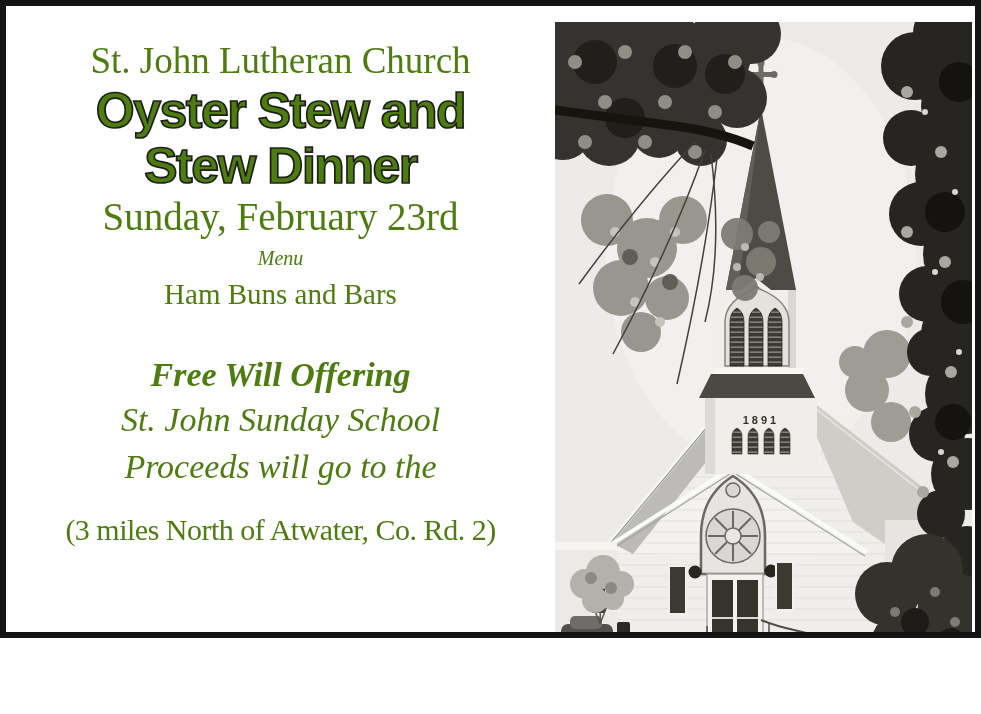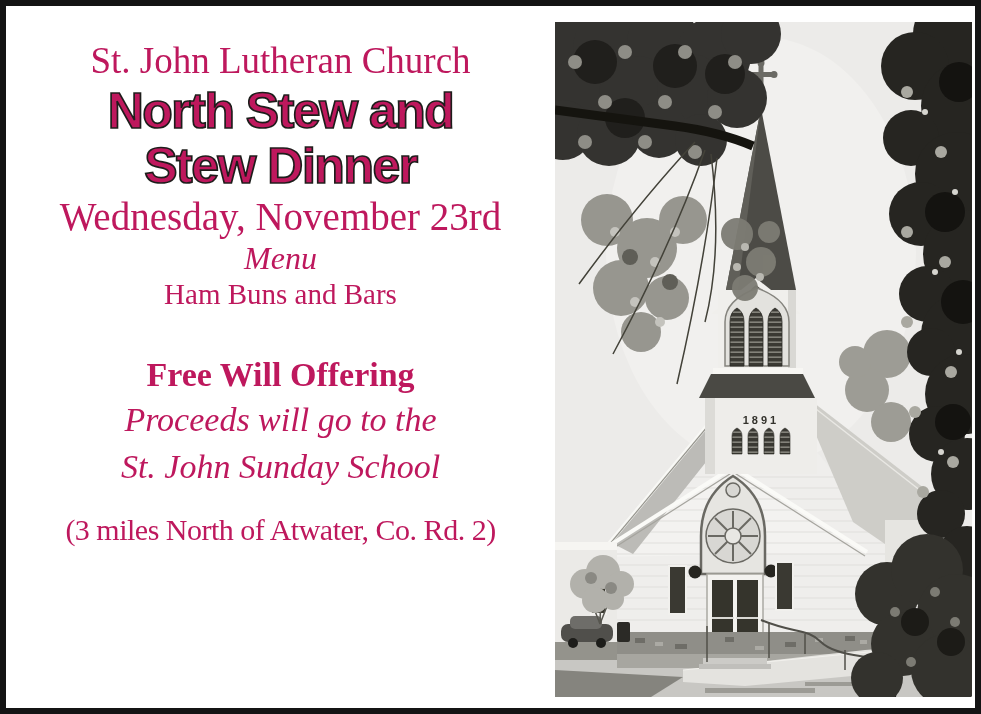--- a/index.html
+++ b/index.html
@@ -1,57 +1,57 @@
 <!DOCTYPE html>
 <html><head>
 <meta charset="utf-8">
 <style>
   html,body { margin:0; padding:0; background:#ffffff; }
   .ad {
-    position:relative; width:981px; height:714px; box-sizing:border-box;
+    position:relative; width:981px; height:638px; box-sizing:border-box;
     background:#ffffff; border:6px solid #141414; overflow:hidden;
-    font-family:"Liberation Serif", serif; color:#be185d;
+    font-family:"Liberation Serif", serif; color:#4d7c0f;
   }
   .text-col {
     position:absolute; left:6px; top:6px; width:537px; height:702px;
     text-align:center; padding-top:26px; box-sizing:border-box;
   }
   .church-name { font-size:37px; line-height:46px; }
   .title {
     font-family:"Liberation Sans", sans-serif; font-weight:bold;
     font-size:50px; line-height:55px; letter-spacing:-1.5px;
     -webkit-text-stroke:1.7px #1d1d1b;
   }
   .when { font-size:39px; line-height:46px; }
-  .menu-head { font-size:32px; line-height:36px; font-style:italic; }
+  .menu-head { font-size:20px; line-height:36px; font-style:italic; }
   .menu-line { font-size:29px; line-height:36px; }
-  .offering { font-size:34px; line-height:42px; font-weight:bold; margin-top:42px; }
+  .offering { font-size:34px; line-height:42px; font-weight:bold; margin-top:42px;font-style:italic; }
   .proceeds { font-size:34px; line-height:47px; font-style:italic; }
   .location { font-size:30px; line-height:40px; margin-top:20px; letter-spacing:-0.5px; }
   .photo {
     position:absolute; left:549px; top:16px; width:417px; height:675px;
     background:#ecebe9;
   }
   .photo svg { display:block; width:417px; height:675px; }
 </style>
 </head>
 <body>
 
 <div class="ad">
 
   <div class="text-col">
     <div class="church-name">St. John Lutheran Church</div>
-    <div class="title">North Stew and</div>
+    <div class="title">Oyster Stew and</div>
     <div class="title">Stew Dinner</div>
-    <div class="when">Wednesday, November 23rd</div>
+    <div class="when">Sunday, February 23rd</div>
     <div class="menu-head">Menu</div>
     <div class="menu-line">Ham Buns and Bars</div>
     <div class="offering">Free Will Offering</div>
+    <div class="proceeds">St. John Sunday School</div>
     <div class="proceeds">Proceeds will go to the</div>
-    <div class="proceeds">St. John Sunday School</div>
     <div class="location">(3 miles North of Atwater, Co. Rd. 2)</div>
   </div>
 
   <div class="photo" role="img" aria-label="Black-and-white photograph of a white clapboard church with a tall dark steeple topped by a cross, framed by trees">
     <svg viewBox="0 0 417 675" xmlns="http://www.w3.org/2000/svg">
       <defs>
         <pattern id="louv" width="4" height="5" patternUnits="userSpaceOnUse">
           <rect width="4" height="5" fill="#3a3933"></rect>
           <rect y="3.4" width="4" height="1.6" fill="#83827a"></rect>
         </pattern>

